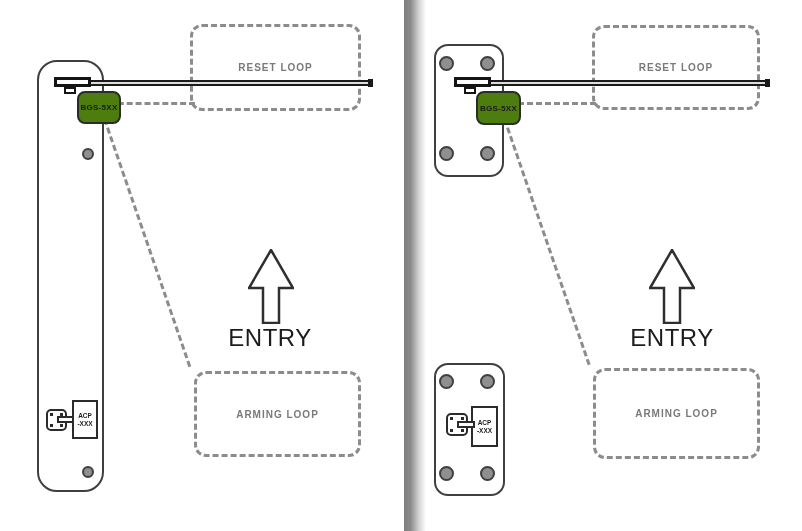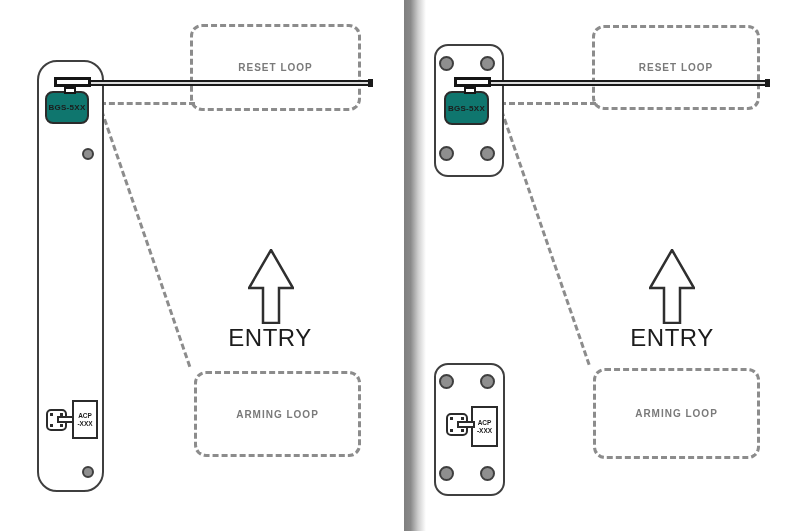--- a/index.html
+++ b/index.html
@@ -51,22 +51,22 @@
     z-index:6;
   }
   .arm-cap{width:5px;height:8px;background:var(--line-dark);z-index:7;}
   .bracket{
     box-sizing:border-box;border:3px solid #151515;background:#fff;z-index:7;
   }
   .nub{
     box-sizing:border-box;border:2px solid #151515;background:#fff;z-index:6;
   }
   .bgs-box{
-    box-sizing:border-box;border:2px solid #2b2b2b;border-radius:8px;background:#0f766e;
-    display:flex;align-items:center;justify-content:center;z-index:5;
+    box-sizing:border-box;border:2px solid #2b2b2b;border-radius:8px;background:#4d7c0f;
+    display:flex;align-items:center;justify-content:center;z-index:5;margin-left:32px;
   }
   .bgs-box span{font-size:8px;font-weight:bold;letter-spacing:.3px;color:var(--text-dark);white-space:nowrap;}
   .acp-box{
     box-sizing:border-box;border:2px solid #2b2b2b;background:#fff;
     display:flex;flex-direction:column;align-items:center;justify-content:center;z-index:5;
   }
   .acp-box span{font-size:6.5px;font-weight:bold;color:var(--text-dark);line-height:1.15;white-space:nowrap;}
   .conn-sq{
     box-sizing:border-box;border:2px solid #2b2b2b;border-radius:5px;background:#fff;z-index:5;
   }

